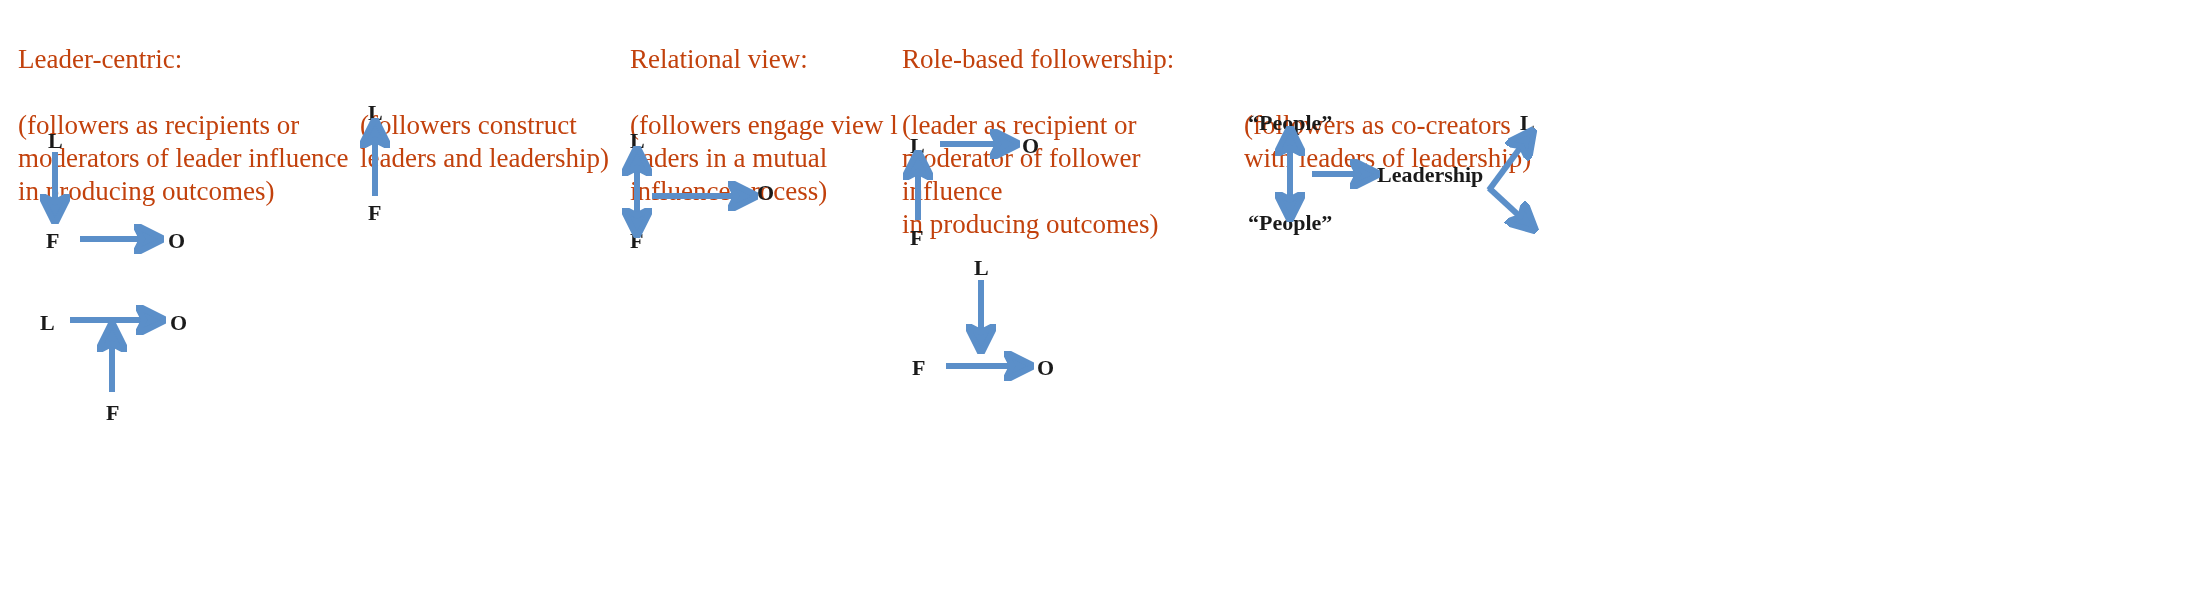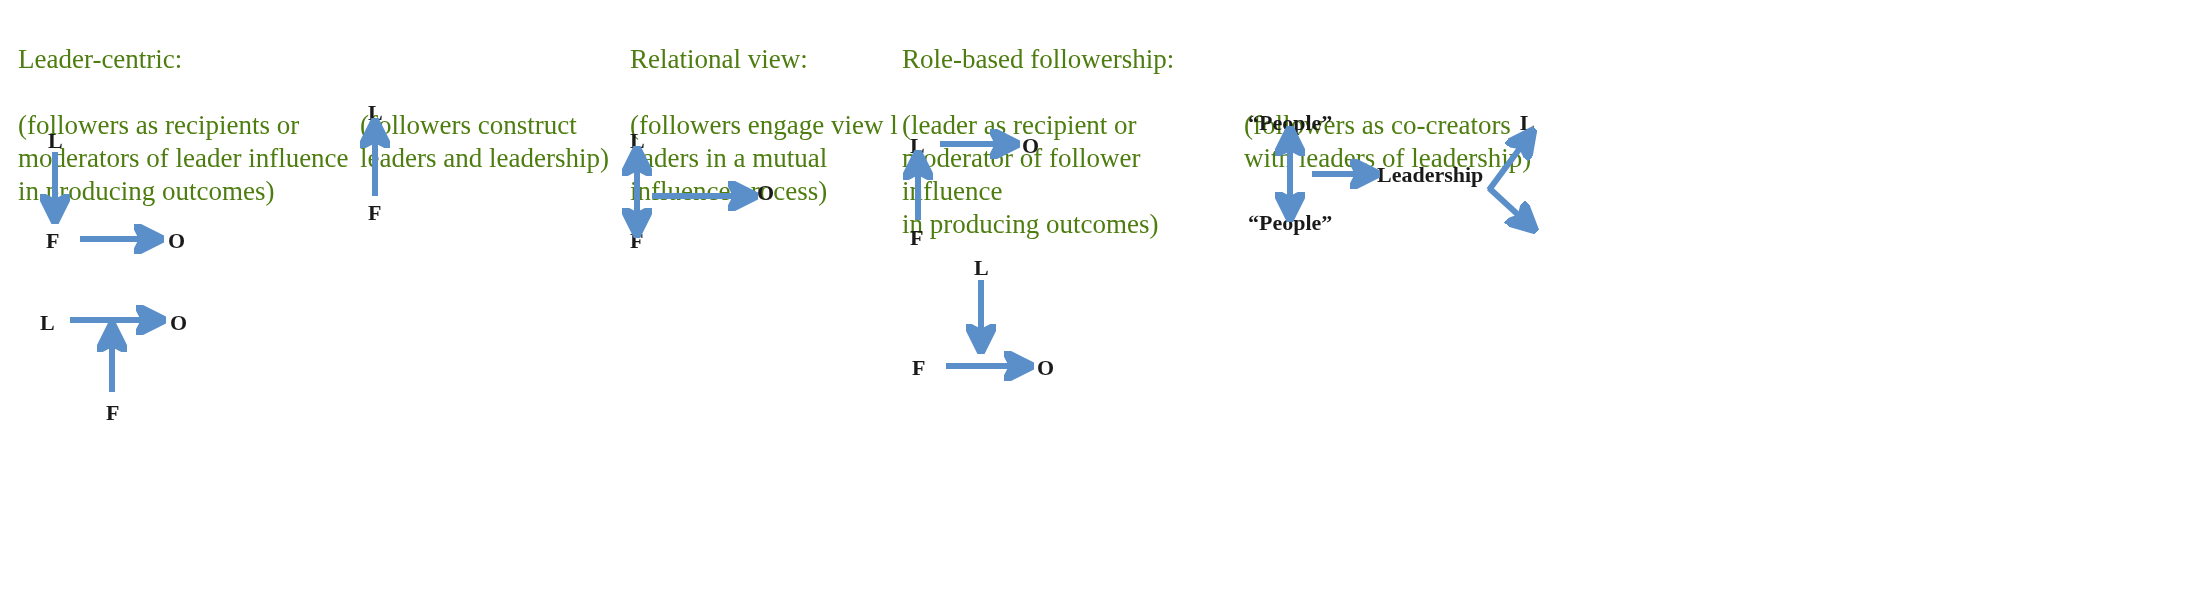--- a/index.html
+++ b/index.html
@@ -7,21 +7,21 @@
     width:2204px;height:600px;
     background:#ffffff;
     font-family:"Liberation Serif","DejaVu Serif",serif;
     overflow:hidden;
     position:relative;
   }
   .col{position:absolute;top:0;height:600px;}
   .heading{
     font-size:27px;
     line-height:33px;
-    color:#4d7c0f;
+    color:#c2410c;
     white-space:pre-line;
     letter-spacing:0px;
   }
   .diagram{position:absolute;}
   .node{
     position:absolute;
     font-family:"Liberation Serif","DejaVu Serif",serif;
     font-weight:bold;
     font-size:22px;
     color:#1a1a1a;

